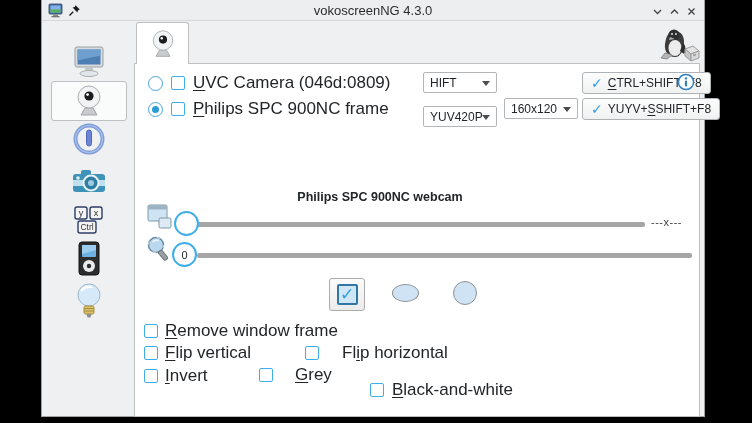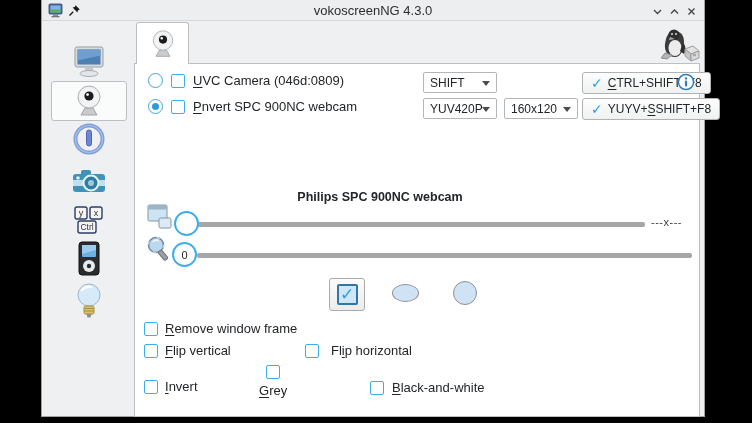--- a/index.html
+++ b/index.html
@@ -29,21 +29,21 @@
     border:1px solid #bdbfc0;}
   .tux{position:absolute;left:613px;top:27px;}
   
   .hrow{position:absolute;display:flex;align-items:center;gap:8px;}
   .radio{width:15px;height:15px;border:1px solid #4aa4d9;border-radius:50%;background:#fff;
     position:relative;flex:0 0 auto;}
   .radio.sel::after{content:"";position:absolute;left:3px;top:3px;width:7px;height:7px;
     border-radius:50%;background:#2d9bd6;}
   .cb{width:14px;height:14px;border:1px solid #3daee9;border-radius:2px;background:#fff;
     flex:0 0 auto;}
-  .lbl{font-size:13px;color:#232629;white-space:nowrap;}
+  .lbl{font-size:17px;color:#232629;white-space:nowrap;}
   .mn{text-decoration:underline;text-underline-offset:2px;}
   .combo{position:absolute;height:21px;background:#fff;border:1px solid #b3b6b8;border-radius:2px;
     font-size:12px;color:#232629;display:flex;align-items:center;padding:0 16px 0 6px;}
   .combo .arr{position:absolute;right:6px;top:8px;width:0;height:0;border-left:4px solid transparent;
     border-right:4px solid transparent;border-top:5px solid #4a4d4f;}
   .btn{position:absolute;height:22px;border:1px solid #b0b3b5;border-radius:3px;
     background:linear-gradient(#fdfdfd,#f0f1f1);display:flex;align-items:center;gap:5px;
     padding:0 8px;font-size:12px;color:#232629;white-space:nowrap;}
   .chk-glyph{color:#2e9fe0;font-weight:bold;font-size:14px;line-height:1;}
   .info-btn{position:absolute;width:18px;height:18px;}
@@ -225,41 +225,41 @@
   </span>
 
   <div class="pane">
 
     <div class="hrow" style="left:13px;top:9px;">
       <span class="radio"></span>
       <span class="cb"></span>
       <span class="lbl"><span></span><span class="mn">U</span><span>VC Camera (046d:0809)</span></span>
     </div>
     <div class="combo" style="left:288px;top:8px;width:74px;">
-      <span>SHIFT</span>
+      <span>HIFT</span>
         <span class="arr"></span>
     </div>
     <div class="btn" style="left:447px;top:8px;">
       <span class="chk-glyph">✓</span>
       <span><span></span><span class="mn">C</span><span>TRL+SHIFT+F8</span></span>
     </div>
     <span class="info-btn" style="left:542px;top:9px;">
       <svg width="18" height="18" viewBox="0 0 18 18">
         <circle cx="9" cy="9" r="7.6" fill="#fff" stroke="#2f7fc0" stroke-width="1.5"></circle>
         <circle cx="9" cy="5.4" r="1.2" fill="#2f7fc0"></circle>
         <rect x="7.9" y="7.6" width="2.2" height="6" rx="1" fill="#2f7fc0"></rect>
       </svg>
     </span>
 
     <div class="hrow" style="left:13px;top:35px;">
       <span class="radio sel"></span>
       <span class="cb"></span>
-      <span class="lbl"><span></span><span class="mn">P</span><span>nvert SPC 900NC webcam</span></span>
-    </div>
-    <div class="combo" style="left:288px;top:34px;width:74px;">
+      <span class="lbl"><span></span><span class="mn">P</span><span>hilips SPC 900NC frame</span></span>
+    </div>
+    <div class="combo" style="left:288px;top:42px;width:74px;">
       <span>YUV420P</span>
         <span class="arr"></span>
     </div>
     <div class="combo" style="left:369px;top:34px;width:74px;">
       <span>160x120</span>
         <span class="arr"></span>
     </div>
     <div class="btn" style="left:447px;top:34px;">
       <span class="chk-glyph">✓</span>
       <span><span>YUYV+</span><span class="mn">S</span><span>SHIFT+F8</span></span>
@@ -296,29 +296,29 @@
     <div class="shape-circle"></div>
 
     <div class="hrow" style="left:9px;top:279px;gap:7px;">
       <span class="cb"></span>
       <span class="lbl"><span></span><span class="mn">F</span><span>lip vertical</span></span>
     </div>
     <div class="hrow" style="left:9px;top:257px;gap:7px;">
       <span class="cb"></span>
       <span class="lbl"><span></span><span class="mn">R</span><span>emove window frame</span></span>
     </div>
-    <div class="hrow" style="left:170px;top:279px;gap:12px;align-items:flex-end;">
+    <div class="hrow" style="left:170px;top:279px;gap:23px;">
       <span class="cb"></span>
       <span class="lbl"><span>Fl</span><span class="mn">i</span><span>p horizontal</span></span>
     </div>
-    <div class="hrow" style="left:9px;top:315px;gap:7px;">
+    <div class="hrow" style="left:9px;top:302px;gap:7px;">
       <span class="cb"></span>
       <span class="lbl"><span></span><span class="mn">I</span><span>nvert</span></span>
     </div>
-    <div class="hrow" style="left:124px;top:301px;gap:4px;flex-direction:column;">
+    <div class="hrow" style="left:124px;top:301px;gap:22px;">
       <span class="cb"></span>
       <span class="lbl"><span></span><span class="mn">G</span><span>rey</span></span>
     </div>
     <div class="hrow" style="left:235px;top:301px;gap:8px;margin-top:15px;">
       <span class="cb"></span>
       <span class="lbl"><span></span><span class="mn">B</span><span>lack-and-white</span></span>
     </div>
 
   </div>
 </div>

